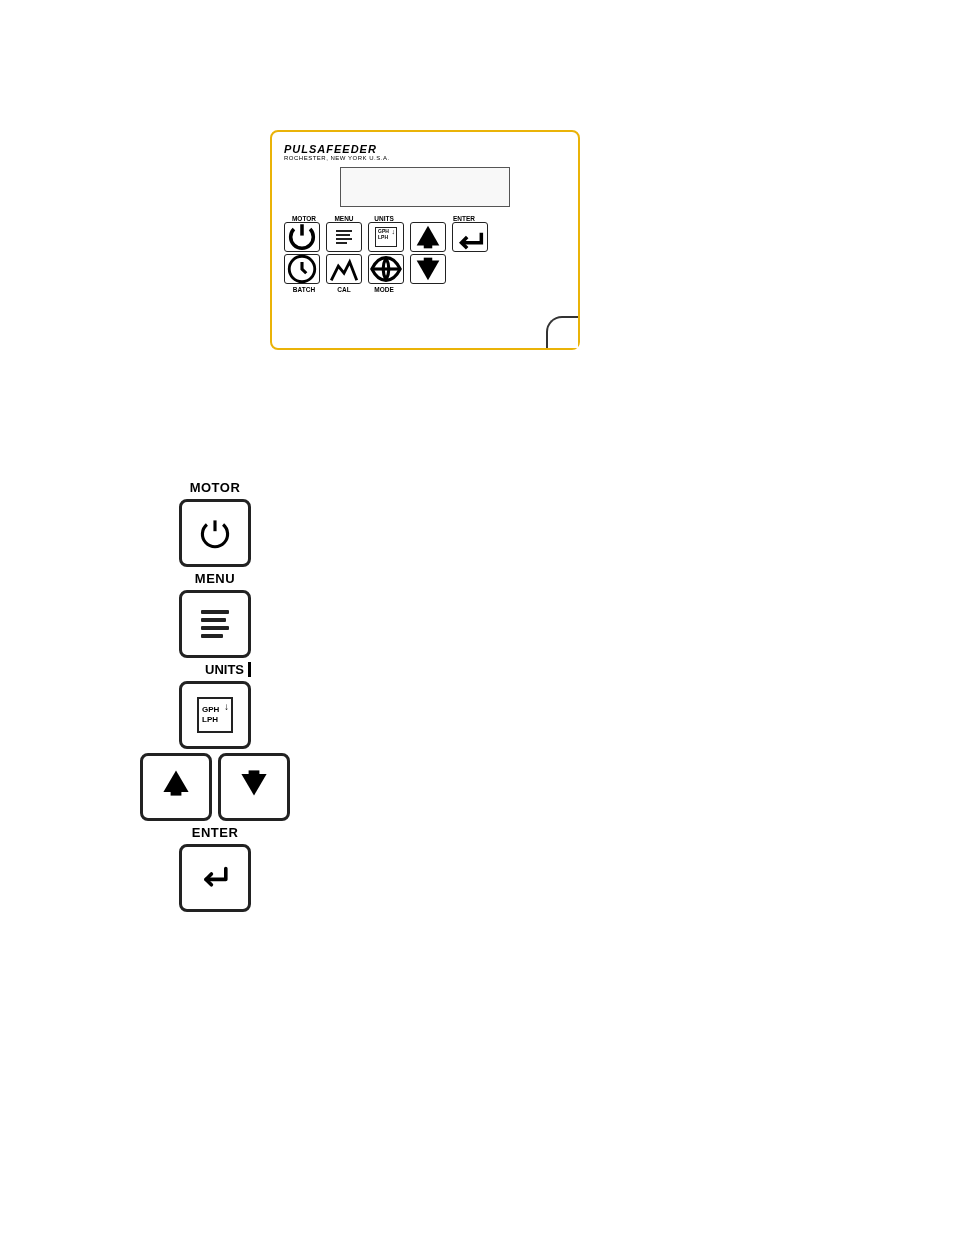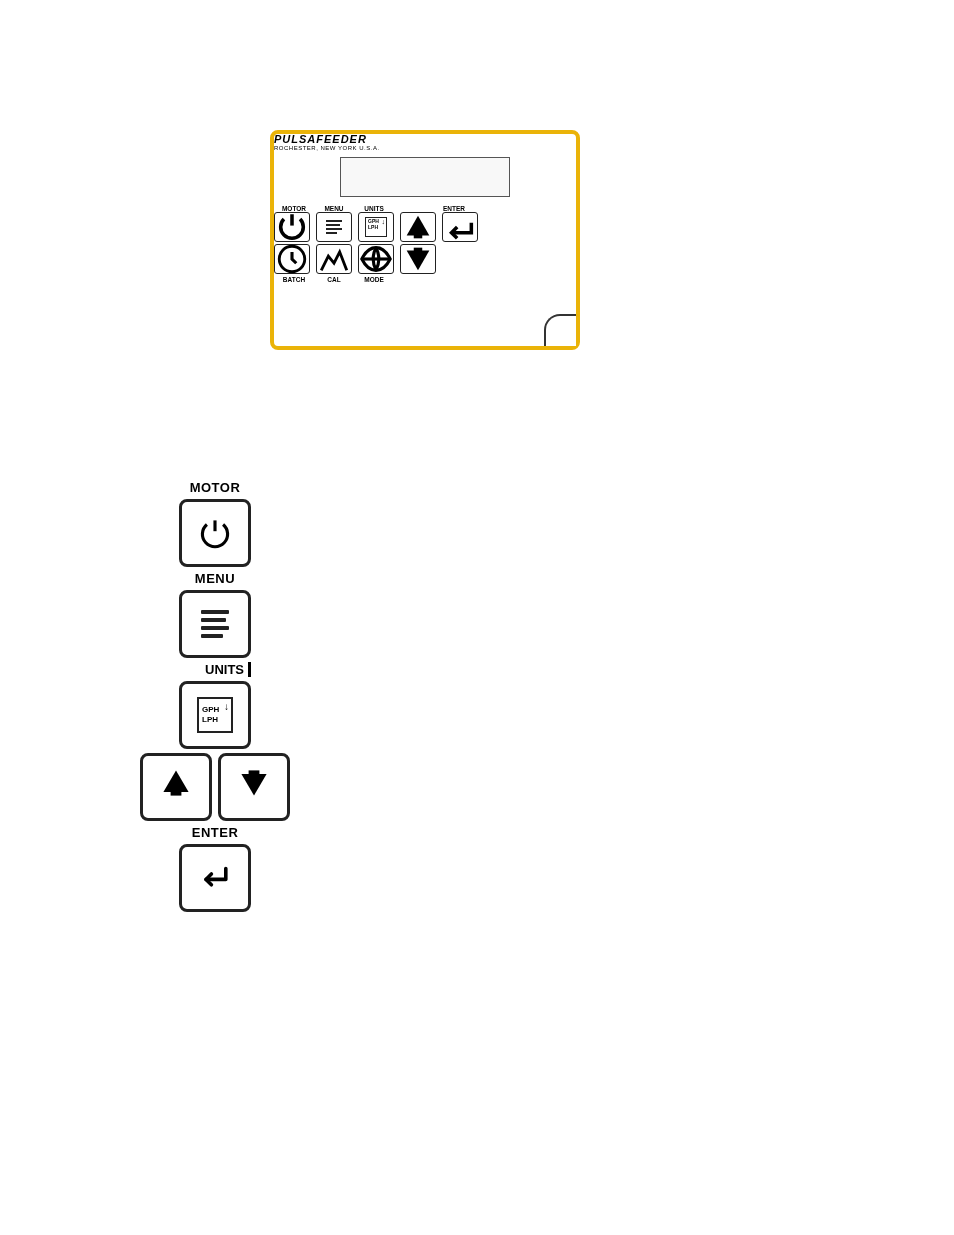--- a/index.html
+++ b/index.html
@@ -12,24 +12,24 @@
       overflow: hidden;
     }
 
     
     .device-panel {
       position: absolute;
       top: 130px;
       left: 270px;
       width: 310px;
       height: 220px;
-      border: 4px solid #eab308;
+      border: 2px solid #eab308;
       border-radius: 8px 8px 8px 8px;
       background: #fff;
-      padding: 0;
+      padding: 12px;
     }
     
     .device-panel::after {
       content: '';
       position: absolute;
       bottom: 0; right: 0;
       width: 30px; height: 30px;
       background: #fff;
       border-top: 2px solid #333;
       border-left: 2px solid #333;

